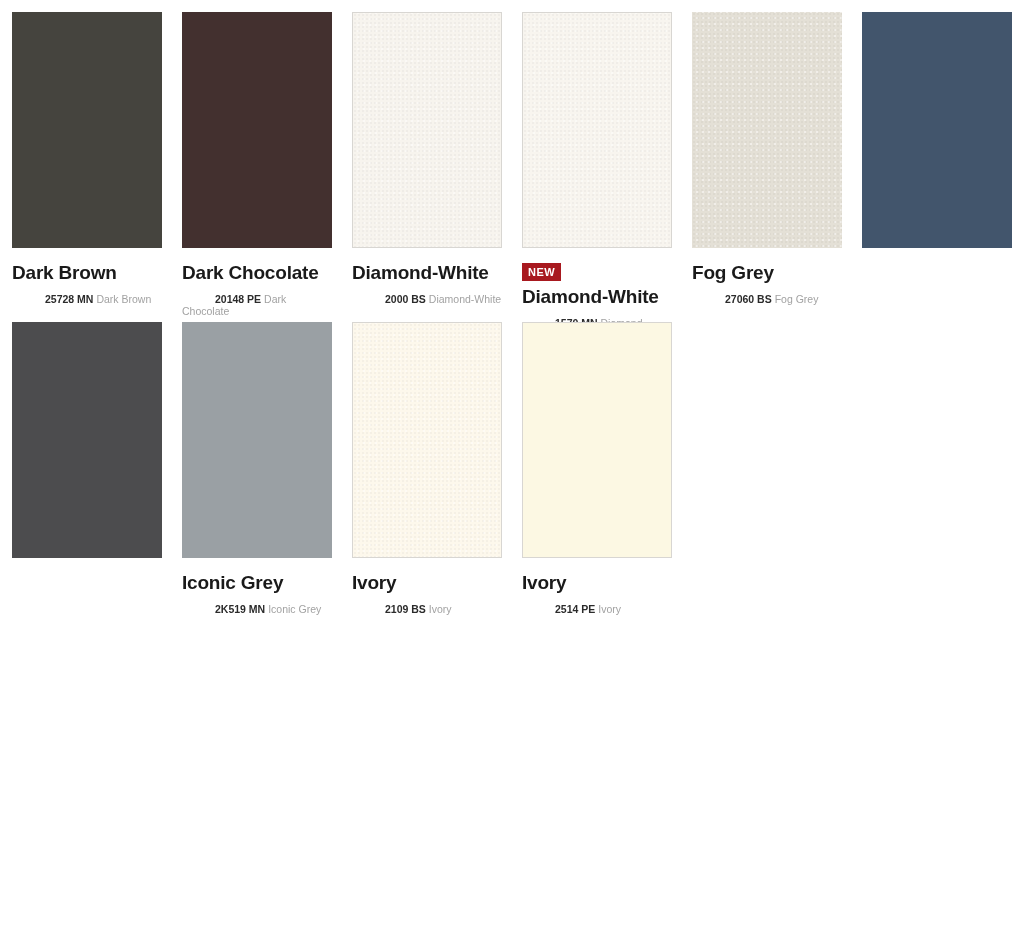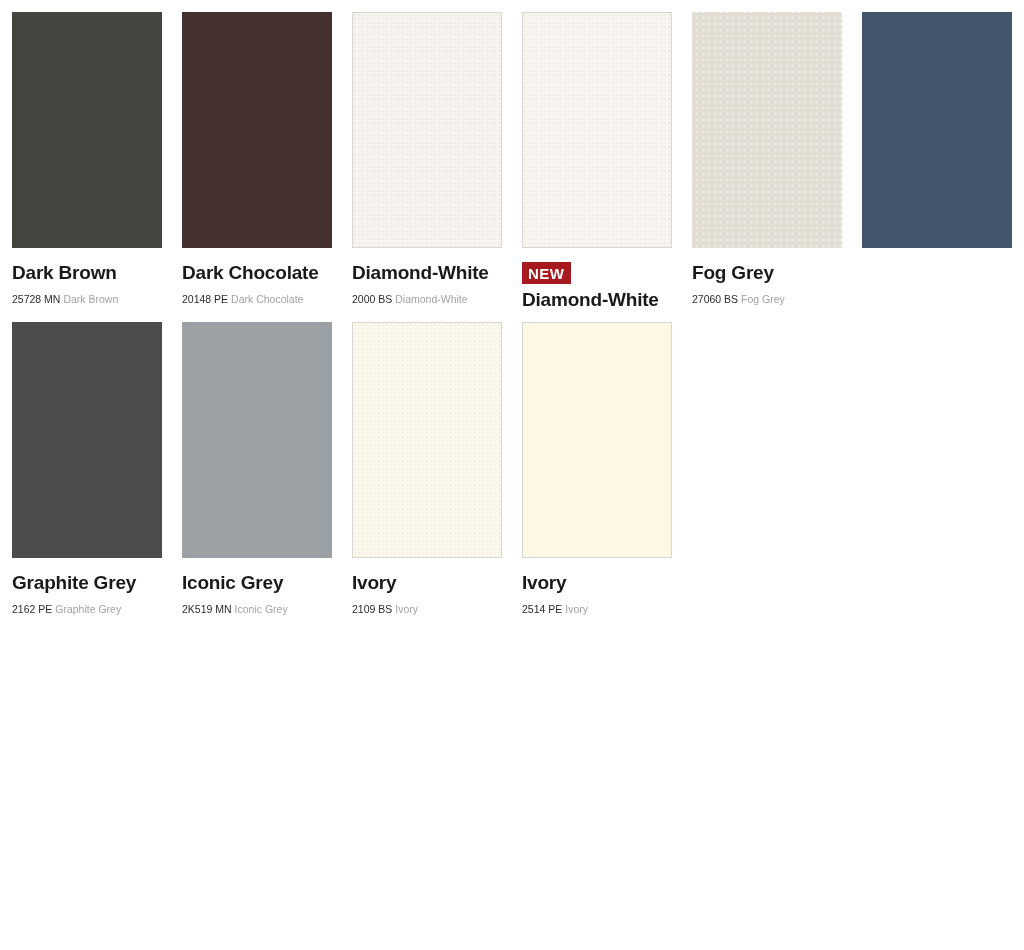--- a/index.html
+++ b/index.html
@@ -65,21 +65,21 @@
     margin: 0;
   }
   .badge-row.has-badge {
     height: auto;
     margin-bottom: 5px;
   }
   .new-badge {
     display: inline-block;
     background: #a8191f;
     color: #ffffff;
-    font-size: 15px;
+    font-size: 11px;
     font-weight: bold;
     letter-spacing: 0.5px;
     line-height: 1;
     padding: 4px 6px 3px 6px;
     text-transform: uppercase;
   }
 
   .color-name {
     font-size: 19px;
     font-weight: bold;
@@ -87,22 +87,23 @@
     letter-spacing: -0.2px;
     line-height: 1.15;
   }
   .color-code {
     margin-top: 9px;
     font-size: 10.5px;
     line-height: 1.2;
     color: #9a9a9a;
   }
   .color-code .code {
-    font-weight: normal;
+    font-weight: bold;
     color: #2b2b2b;
+    margin-left: 33px;
   }
   .color-code .desc {
     color: #a2a2a2;
   }
 </style>
 </head>
 <body>
 
 <div class="swatch-grid" id="grid">
     <div class="swatch-card">
@@ -157,25 +158,20 @@
     </div>
     <div class="swatch-card">
       <div class="chip-wrap">
         <div class="chip" style="background: rgb(66, 85, 108);"></div>
       </div>
     </div>
     <div class="swatch-card">
       <div class="chip-wrap">
         <div class="chip" style="background: rgb(76, 76, 78);"></div>
       </div>
-      <div class="meta">
-        <div class="badge-row"></div>
-        <div class="color-name">Graphite Grey</div>
-        <div class="color-code"><span class="code">2162 PE</span> <span class="desc">Graphite Grey</span></div>
-      </div>
     </div>
     <div class="swatch-card">
       <div class="chip-wrap">
         <div class="chip" style="background: rgb(154, 160, 164);"></div>
       </div>
       <div class="meta">
         <div class="badge-row"></div>
         <div class="color-name">Iconic Grey</div>
         <div class="color-code"><span class="code">2K519 MN</span> <span class="desc">Iconic Grey</span></div>
       </div>

